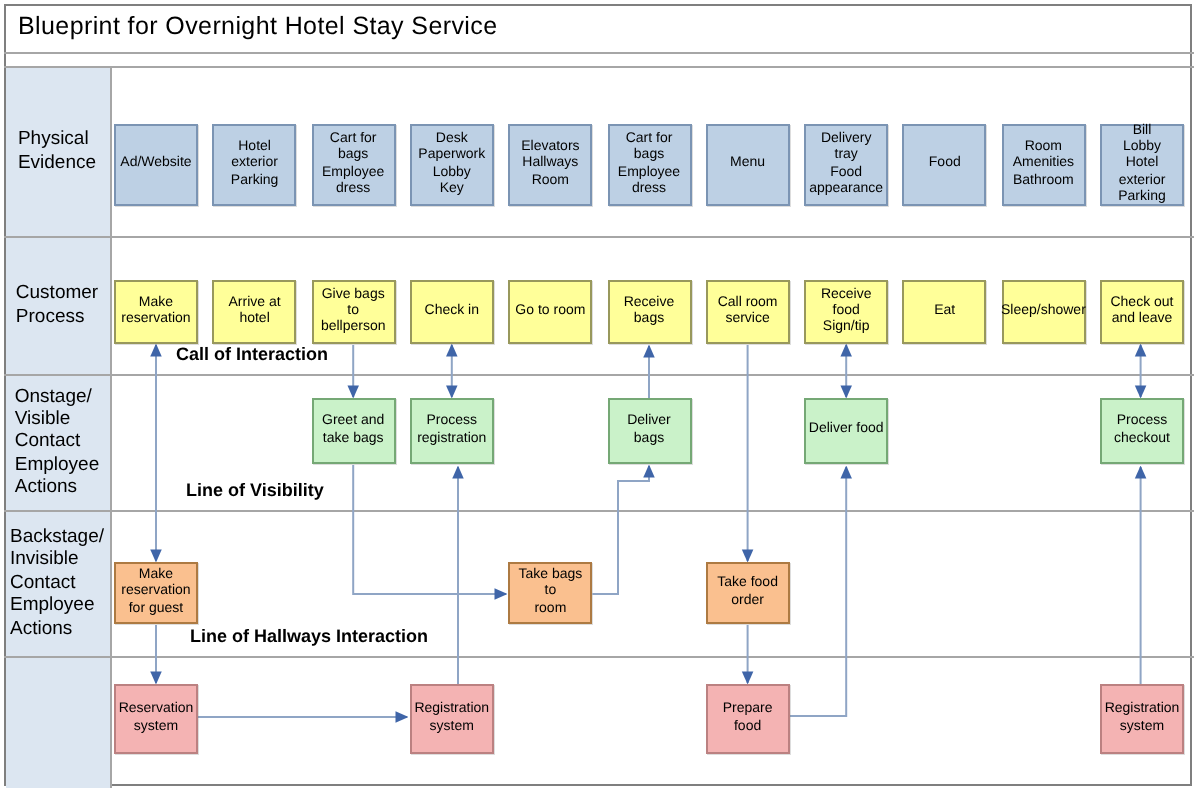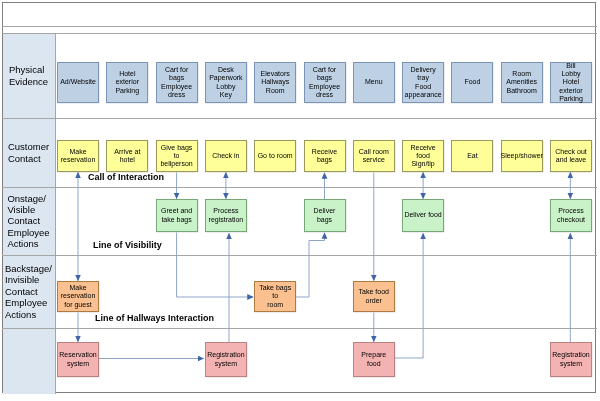--- a/index.html
+++ b/index.html
@@ -24,34 +24,35 @@
   }
   .line-label{position:absolute;font-size:9px;font-weight:bold;z-index:2;}
   #connectors{position:absolute;left:0;top:0;z-index:2;}
 </style>
 </head>
 <body>
 
 <div id="canvas">
   <div id="frame"></div>
 
+  <div id="title">Blueprint for Overnight Hotel Stay Service</div>
 
   <div class="hline" style="left:2px;top:26px;width:595px;"></div>
   <div class="hline" style="left:2px;top:33px;width:595px;"></div>
   <div id="label-col"></div>
   <div class="hline" style="left:2px;top:118px;width:595px;"></div>
   <div class="hline" style="left:2px;top:187px;width:595px;"></div>
   <div class="hline" style="left:2px;top:255px;width:595px;"></div>
   <div class="hline" style="left:2px;top:328px;width:595px;"></div>
   <div class="vline" style="left:55px;top:33px;height:361px;"></div>
 
   <div class="lane-label" style="top:33px;height:85px;">Physical
 Evidence</div>
   <div class="lane-label" style="top:118px;height:69px;">Customer
-Contact</div>
+Process</div>
   <div class="lane-label" style="top:187px;height:68px;">Onstage/
 Visible
 Contact
 Employee
 Actions</div>
   <div class="lane-label" style="top:255px;height:73px;">Backstage/
 Invisible
 Contact
 Employee
 Actions</div>

